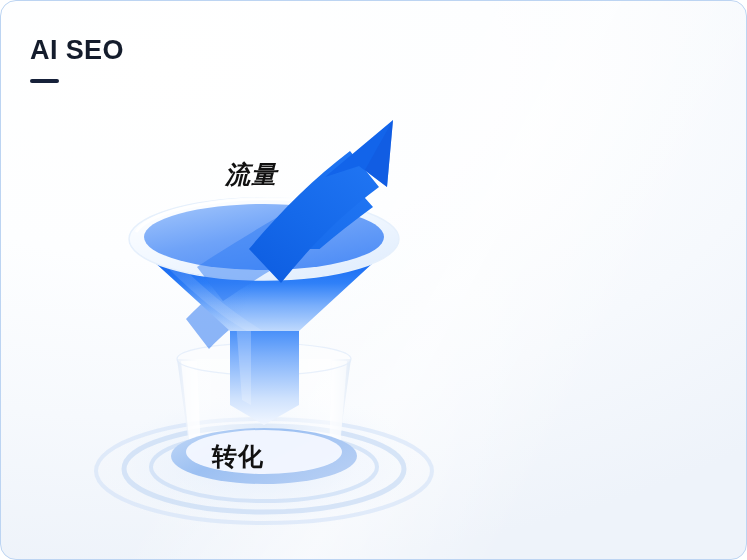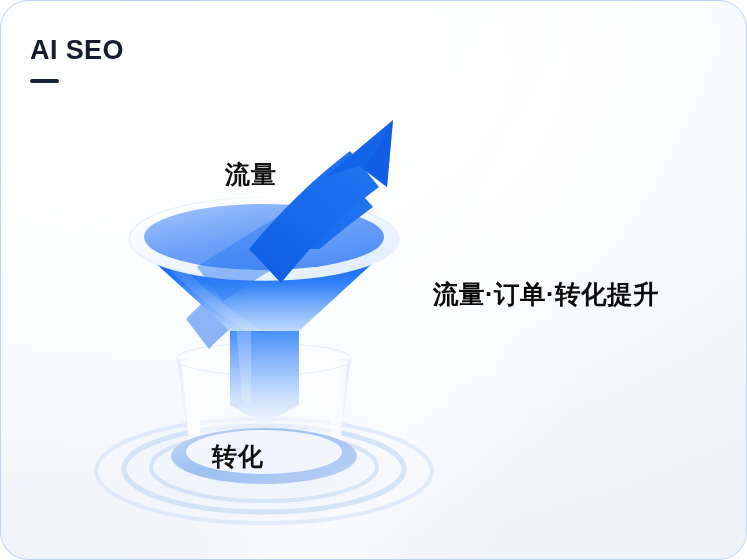--- a/index.html
+++ b/index.html
@@ -13,21 +13,21 @@
     font-family: "Liberation Sans", "DejaVu Sans", sans-serif;
     overflow: hidden;
   }
 
   #slide {
     position: relative;
     width: 747px;
     height: 560px;
     box-sizing: border-box;
     border: 1.4px solid #bcd4f2;
-    border-radius: 28px;
+    border-radius: 16px;
     background:
       radial-gradient(120% 90% at 22% 12%, #ffffff 0%, #fdfeff 38%, #f6f9fd 70%, #eef3fa 100%);
     overflow: hidden;
   }
 
   
   #slide::after {
     content: "";
     position: absolute;
     inset: 0;
@@ -84,34 +84,33 @@
   
   .art-label {
     position: absolute;
     font-size: 25px;
     font-weight: 700;
     color: #111111;
     letter-spacing: 1px;
     white-space: nowrap;
     z-index: 14;
   }
-  #label-traffic { left: 224px; top: 157px; }
+  #label-traffic { left: 224px; top: 157px; font-style: italic; }
   #label-conversion { left: 211px; top: 439px; }
 </style>
 </head>
 <body>
 
 <div id="slide">
 
   <div class="title-block">
     <div class="title-text">AI SEO</div>
     <div class="title-rule"></div>
   </div>
 
-  <div class="tagline">流量·订单·转化提升</div>
 
   <svg id="stage" viewBox="0 0 747 560">
     <defs>
 
       <linearGradient id="coneGrad" x1="0" y1="0" x2="0" y2="1">
         <stop offset="0%" stop-color="#0f63f0"></stop>
         <stop offset="22%" stop-color="#1669f2"></stop>
         <stop offset="48%" stop-color="#2f80f8"></stop>
         <stop offset="72%" stop-color="#79aefb"></stop>
         <stop offset="100%" stop-color="#bfd9fd"></stop>

